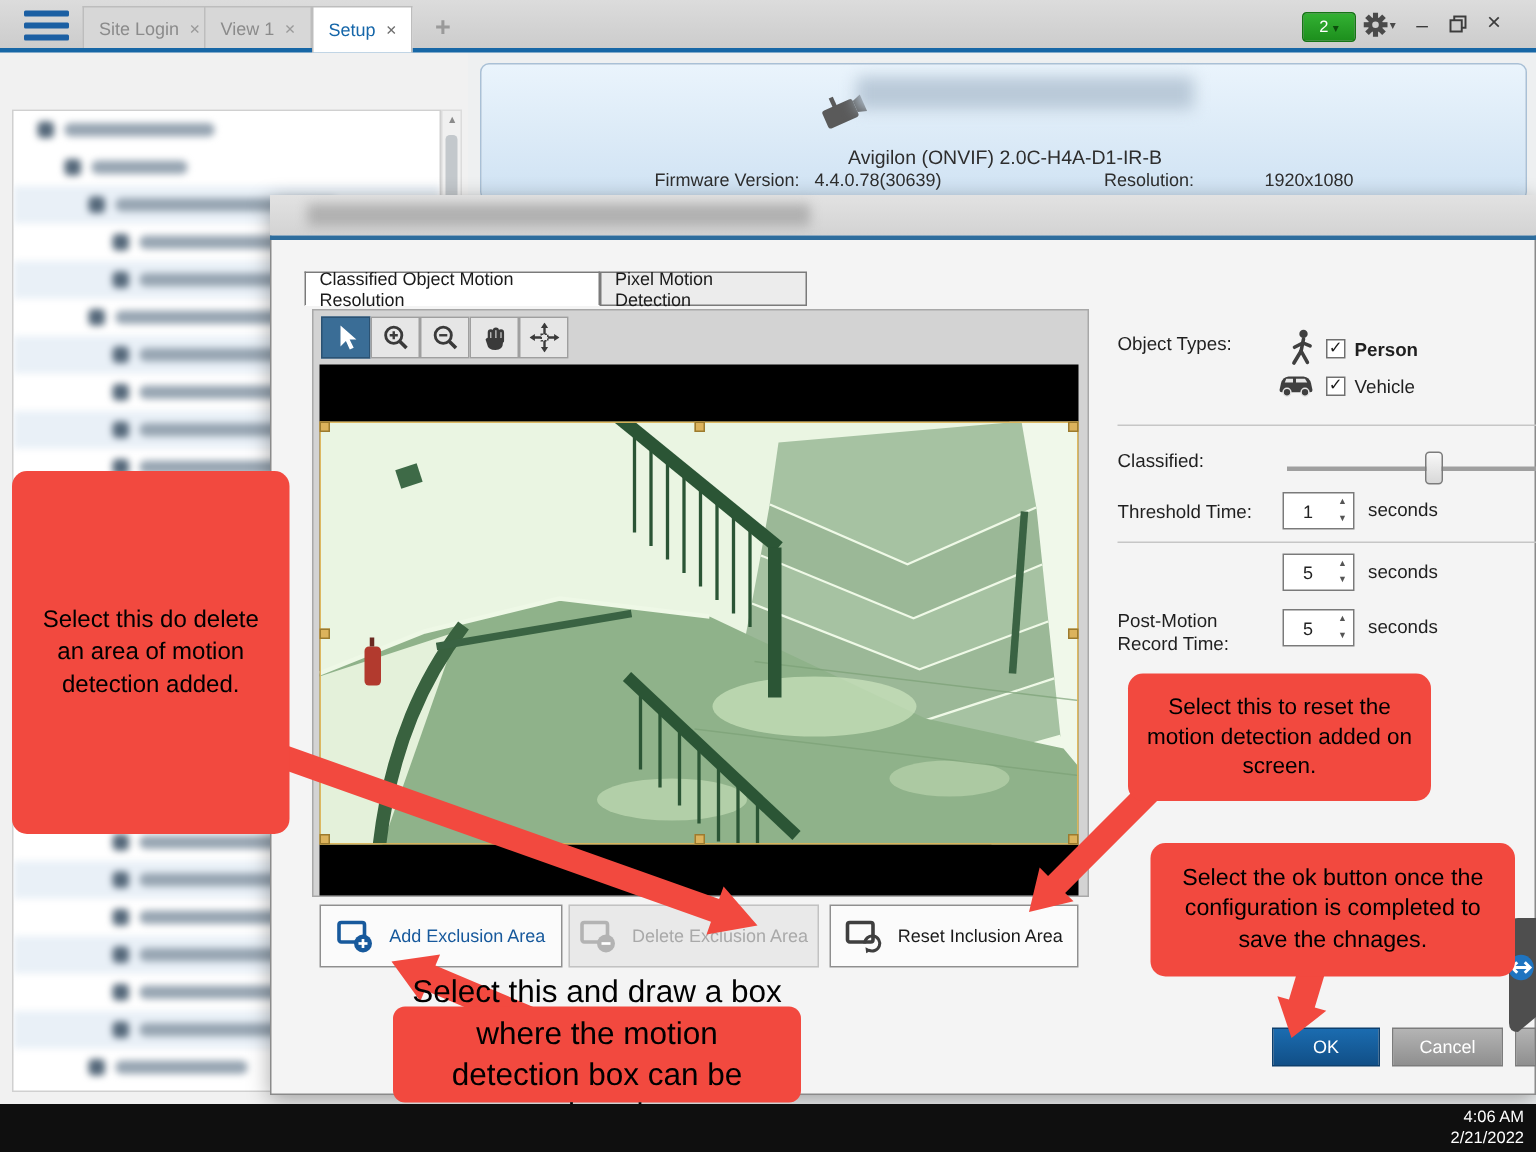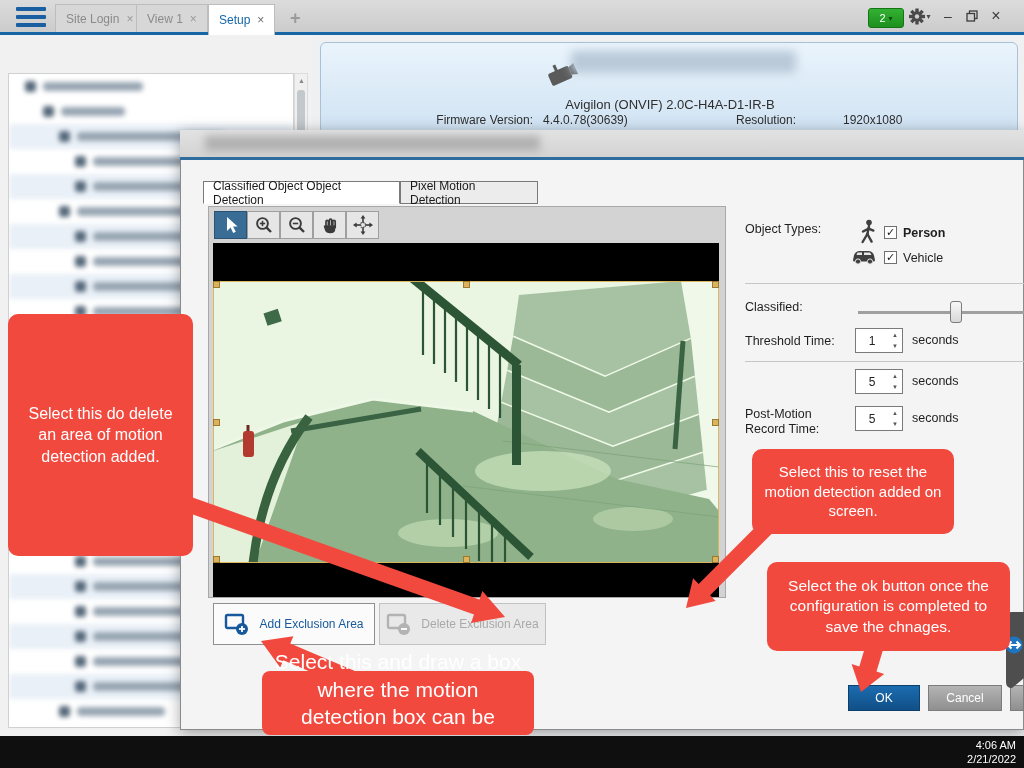--- a/index.html
+++ b/index.html
@@ -72,21 +72,21 @@
   .spinbtns div{flex:1;display:flex;align-items:center;justify-content:center;font-size:6px;color:#555;}
   .slidertrack{left:858px;top:311px;width:166px;height:3px;background:#9f9f9f;z-index:4;}
   .sliderthumb{left:950px;top:301px;width:12px;height:22px;background:linear-gradient(#f8f8f8,#d8d8d8);
                border:1px solid #7b7b7b;border-radius:3px;box-sizing:border-box;z-index:5;}
   .okbtn{left:848px;top:685px;width:72px;height:26px;background:linear-gradient(#1b6cb0,#114f87);border:1px solid #0d3f6d;
          color:#fff;font-size:12px;display:flex;align-items:center;justify-content:center;z-index:4;box-sizing:border-box;}
   .cancelbtn{left:928px;top:685px;width:74px;height:26px;background:linear-gradient(#b4b4b4,#8f8f8f);border:1px solid #7c7c7c;
          color:#fff;font-size:12px;display:flex;align-items:center;justify-content:center;z-index:4;box-sizing:border-box;}
   .sliverbtn{left:1010px;top:685px;width:14px;height:26px;background:linear-gradient(#b4b4b4,#8f8f8f);border:1px solid #7c7c7c;z-index:4;box-sizing:border-box;}
   
-  .callout{background:#f2493f;border-radius:10px;color:#ffffff;text-align:center;z-index:7;
+  .callout{background:#f2493f;border-radius:10px;color:#000000;text-align:center;z-index:7;
            display:flex;align-items:center;justify-content:center;box-sizing:border-box;}
   .arrows{left:0;top:0;width:1024px;height:768px;z-index:6;pointer-events:none;}
   .tvtab{z-index:5;}
   
   .taskbar{left:0;top:736px;width:1024px;height:32px;background:#0f0f0f;z-index:10;}
   .tbicon{top:736px;height:30px;width:40px;display:flex;align-items:center;justify-content:center;position:absolute;}
   .runline{top:766px;height:2px;background:#6aa9d8;position:absolute;}
   .apptile{left:292px;top:736px;width:50px;height:32px;background:#3f3f3f;position:absolute;}
   .clock{left:952px;top:738px;width:64px;color:#fff;font-size:11px;text-align:right;line-height:14px;z-index:11;}
 </style>
@@ -277,21 +277,21 @@
     <div class="abs caminfolabel" style="left:415px;top:70px;">Resolution:</div>
     <div class="abs caminfolabel" style="left:522px;top:70px;">1920x1080</div>
   </div>
 
   <div class="abs dialog"></div>
   <div class="abs dlgtitle"></div>
   <div class="abs dlgtitleblur"></div>
   <div class="abs dlgblue"></div>
 
   <div class="abs dtab active" style="left:203px;width:197px;">
-    <span>Classified Object Object Detection</span>
+    <span>Classified Object Motion Resolution</span>
   </div>
   <div class="abs dtab" style="left:400px;width:138px;">
     <span>Pixel Motion Detection</span>
   </div>
 
   <div class="abs vpanel"></div>
 
   <div class="abs toolbtn active" style="left:214px;">
     <svg width="16" height="18" viewBox="0 0 16 18">
       <path d="M4,1 L4,15 L7.6,11.4 L10.2,17 L12.8,15.8 L10.1,10.4 L14.6,10.4 Z" fill="#fff"></path>
@@ -411,20 +411,28 @@
     </svg>
     <span>Add Exclusion Area</span>
   </div>
   <div class="abs areabtn disabled" style="left:379px;width:167px;">
     <svg width="26" height="24" viewBox="0 0 26 24">
       <rect x="2" y="3" width="17" height="13" rx="1.5" fill="none" stroke="#b3b3b3" stroke-width="2.4"></rect>
       <circle cx="18" cy="17" r="6" fill="#b3b3b3"></circle>
       <line x1="15" y1="17" x2="21" y2="17" stroke="#fff" stroke-width="1.8"></line>
     </svg>
     <span>Delete Exclusion Area</span>
+  </div>
+  <div class="abs areabtn" style="left:553px;width:166px;color:#1a1a1a;">
+    <svg width="26" height="24" viewBox="0 0 26 24">
+      <rect x="2" y="3" width="17" height="13" rx="1.5" fill="none" stroke="#3f3f3f" stroke-width="2.4"></rect>
+      <path d="M13.5,17 a5,5 0 1 1 2.5,4.3" fill="none" stroke="#3f3f3f" stroke-width="2"></path>
+      <polygon points="14.5,23.5 18,21.5 14,19.5" fill="#3f3f3f"></polygon>
+    </svg>
+    <span>Reset Inclusion Area</span>
   </div>
 
   <div class="abs rlabel" style="left:745px;top:222px;">Object Types:</div>
   <svg class="abs" style="left:858px;top:219px;z-index:4;" width="20" height="26" viewBox="0 0 20 26">
     <circle cx="11" cy="3.6" r="2.8" fill="#3f3f3f"></circle>
     <g stroke="#3f3f3f" stroke-width="2.4" stroke-linecap="round" fill="none">
       <path d="M11,7 L9.4,15"></path>
       <path d="M5,12.5 L10.6,9.6 L15.4,11.6"></path>
       <path d="M9.4,15 L4.6,23"></path>
       <path d="M9.4,15 L13.6,22.6"></path>

